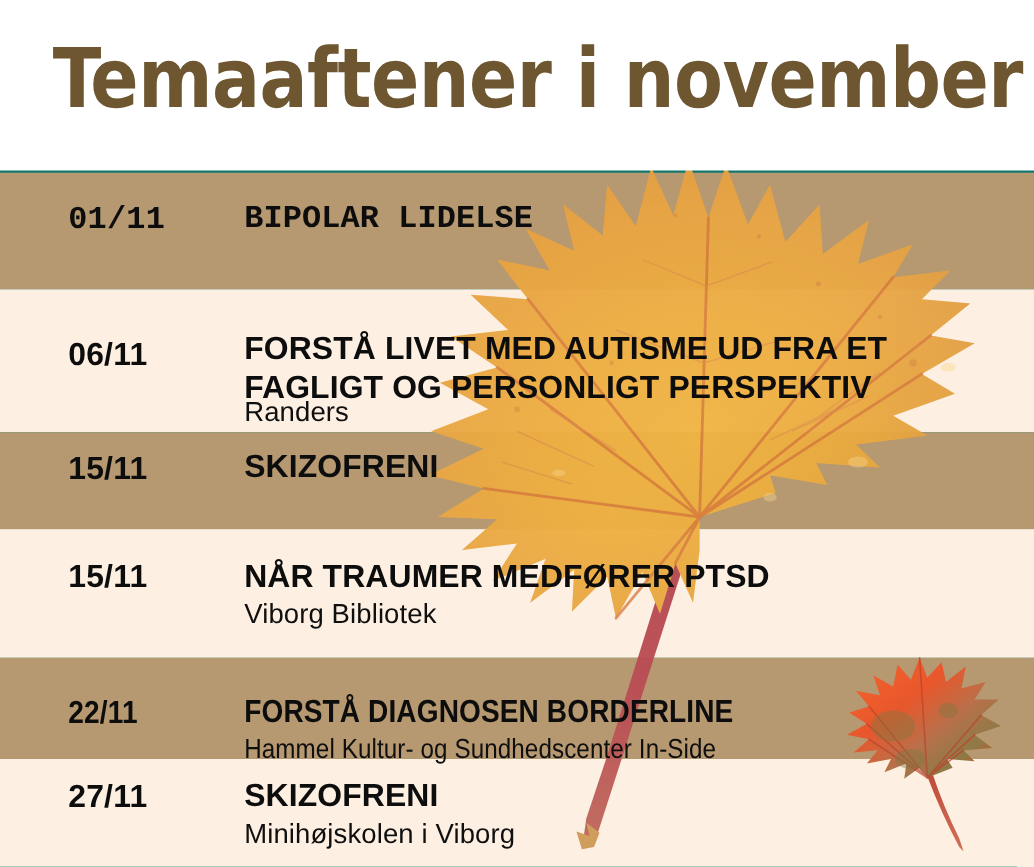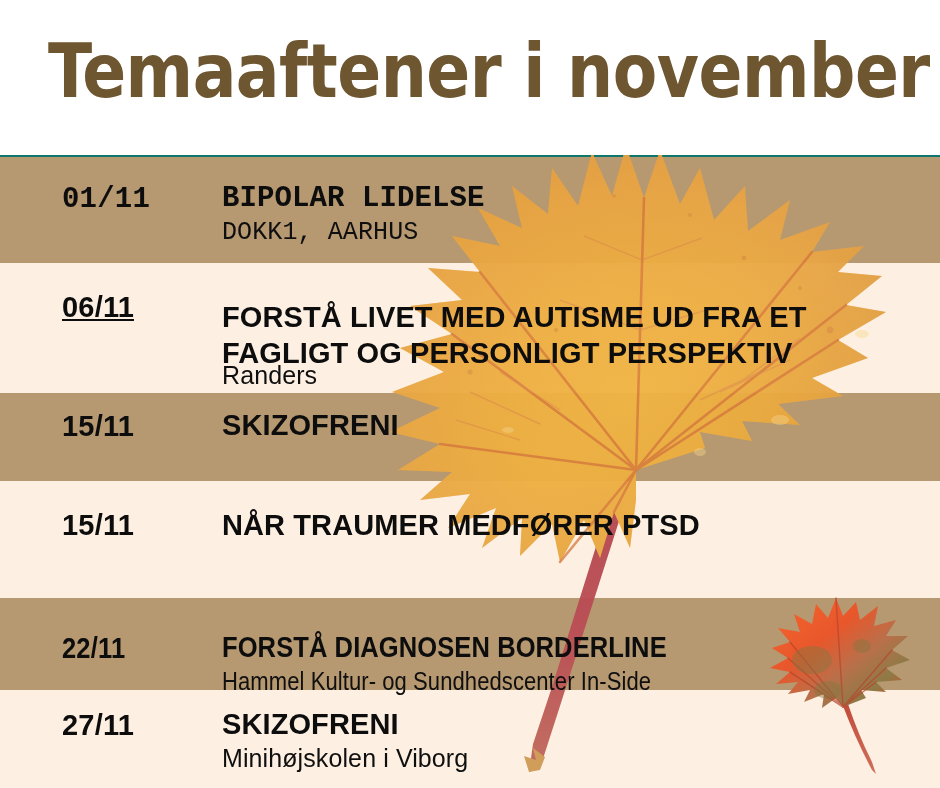--- a/index.html
+++ b/index.html
@@ -268,38 +268,38 @@
 
   <div class="header">
     <div class="poster-title">Temaaftener i november</div>
   </div>
 
   <div class="rows">
 
     <div class="row" style="top:157px;height:106px;font-family:Liberation Mono, monospace;">
       <div class="row-date" style="top:26px;">01/11</div>
       <div class="row-title" style="top:24px;text-align:right;">BIPOLAR LIDELSE</div>
-      <div class="row-venue" style="top:61px;">DOKK1, AARHUS</div>
     </div>
 
     <div class="row" style="top:263px;height:130px;">
-      <div class="row-date" style="top:27px;text-decoration:underline;">06/11</div>
+      <div class="row-date" style="top:43px;">06/11</div>
       <div class="row-title" style="top:24px;margin-top:12px;">FORSTÅ LIVET MED AUTISME UD FRA ET
 FAGLIGT OG PERSONLIGT PERSPEKTIV</div>
       <div class="row-venue" style="top:97px;">Randers</div>
     </div>
 
     <div class="row" style="top:393px;height:88px;">
       <div class="row-date" style="top:16px;">15/11</div>
       <div class="row-title" style="top:14px;">SKIZOFRENI</div>
     </div>
 
     <div class="row" style="top:481px;height:117px;">
       <div class="row-date" style="top:27px;">15/11</div>
       <div class="row-title" style="top:26px;">NÅR TRAUMER MEDFØRER PTSD</div>
+      <div class="row-venue" style="top:62px;">Viborg Bibliotek</div>
     </div>
 
     <div class="row narrow" style="top:614px;height:92px;">
       <div class="row-date" style="top:17px;">22/11</div>
       <div class="row-title" style="top:15px;">FORSTÅ DIAGNOSEN BORDERLINE</div>
       <div class="row-venue" style="top:52px;">Hammel Kultur- og Sundhedscenter In-Side</div>
     </div>
 
     <div class="row" style="top:690px;height:98px;">
       <div class="row-date" style="top:18px;">27/11</div>

